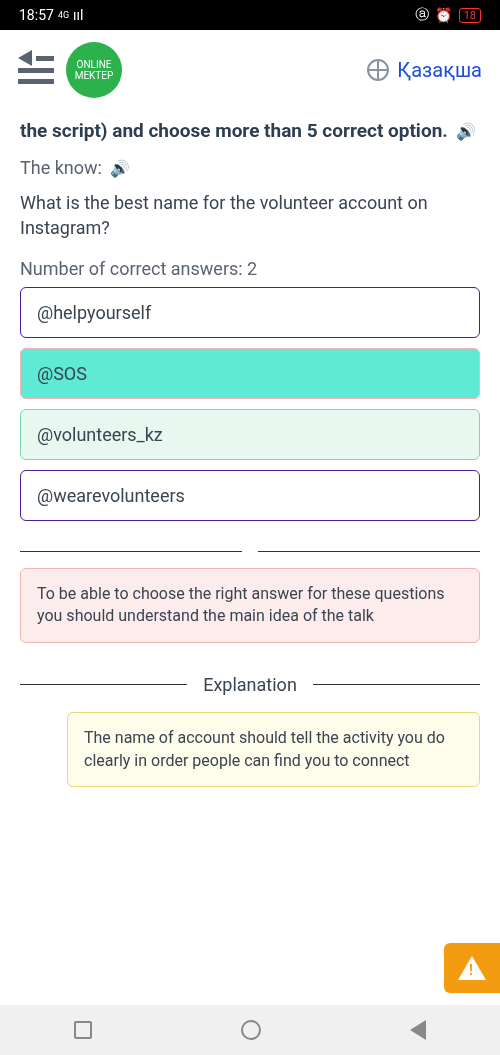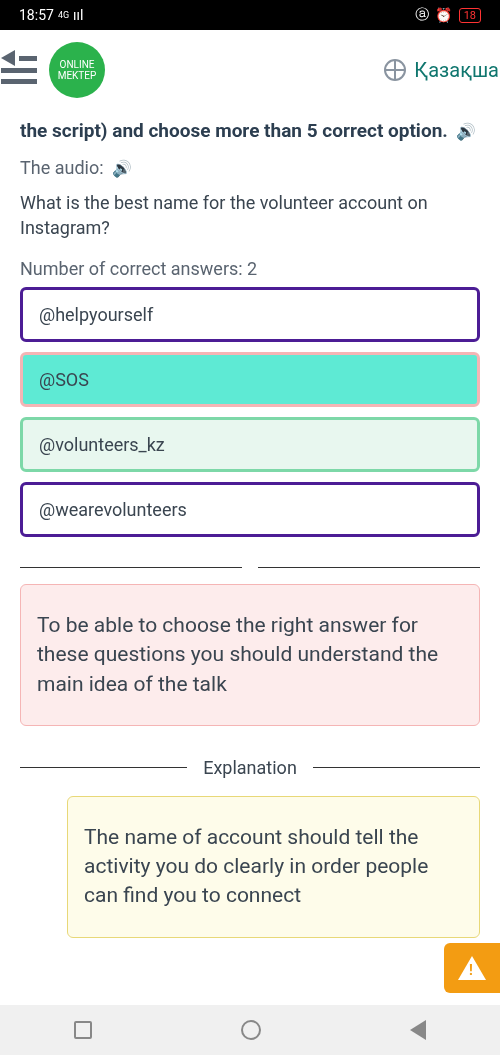--- a/index.html
+++ b/index.html
@@ -39,21 +39,21 @@
       border: 1px solid #ff3333;
       border-radius: 3px;
       padding: 0 4px;
       font-size: 11px;
       color: #ff3333;
     }
     .header {
       display: flex;
       align-items: center;
       justify-content: space-between;
-      padding: 12px 1px;
+      padding: 12px 18px;
     }
     .header-left {
       display: flex;
       align-items: center;
       gap: 12px;
     }
     .menu-icon {
       width: 36px;
       height: 28px;
       display: flex;
@@ -91,21 +91,21 @@
       justify-content: center;
       color: #fff;
       font-size: 10px;
       line-height: 1.1;
       text-align: center;
     }
     .lang-selector {
       display: flex;
       align-items: center;
       gap: 8px;
-      color: #0f766e;
+      color: #1d4ed8;
       font-size: 20px;
     }
     .globe-icon {
       width: 22px;
       height: 22px;
       border: 2px solid #8a94a0;
       border-radius: 50%;
       position: relative;
     }
     .globe-icon::before, .globe-icon::after {
@@ -151,21 +151,21 @@
       margin-top: 12px;
       line-height: 1.4;
     }
     .answer-count {
       font-size: 18px;
       color: #5a6470;
       margin-top: 18px;
       margin-bottom: 8px;
     }
     .option {
-      border: 3px solid #4c1d95;
+      border: 1px solid #4c1d95;
       border-radius: 6px;
       padding: 14px 16px;
       margin-bottom: 10px;
       font-size: 18px;
       color: #3a4550;
     }
     .option.incorrect {
       background: #5eead4;
       border-color: #f5b5b5;
     }
@@ -185,22 +185,22 @@
       background: #333;
     }
     .section-divider .label {
       text-align: center;
       font-size: 18px;
       color: #3a4550;
       line-height: 1.3;
     }
     .info-box {
       border-radius: 6px;
-      padding: 26px 16px;
-      font-size: 21px;
+      padding: 14px 16px;
+      font-size: 16px;
       color: #3a4550;
       line-height: 1.4;
       margin-bottom: 16px;
     }
     .info-box.pink {
       background: #fdecec;
       border: 1px solid #f5b5b5;
     }
     .info-box.yellow {
       background: #fefcea;
@@ -305,21 +305,21 @@
   </div>
 </div>
 
 <div class="content">
   <div class="question-title">
     <span>the script) and choose more than 5 correct option.</span>
     <span class="speaker-icon">🔊</span>
   </div>
 
   <div class="audio-label">
-    <span>The audio:</span>
+    <span>The know:</span>
     <span class="speaker-icon">🔊</span>
   </div>
 
   <div class="question-text">What is the best name for the volunteer account on Instagram?</div>
 
   <div class="answer-count">Number of correct answers: 2</div>
 
   <div class="option">@helpyourself</div>
   <div class="option incorrect">@SOS</div>
   <div class="option correct">@volunteers_kz</div>

